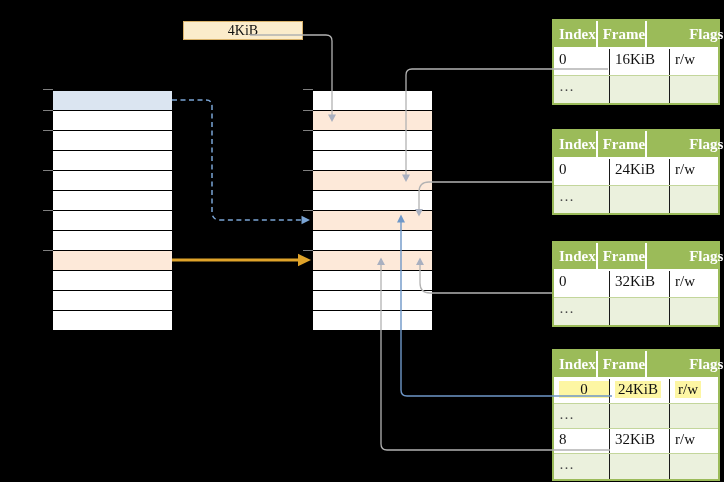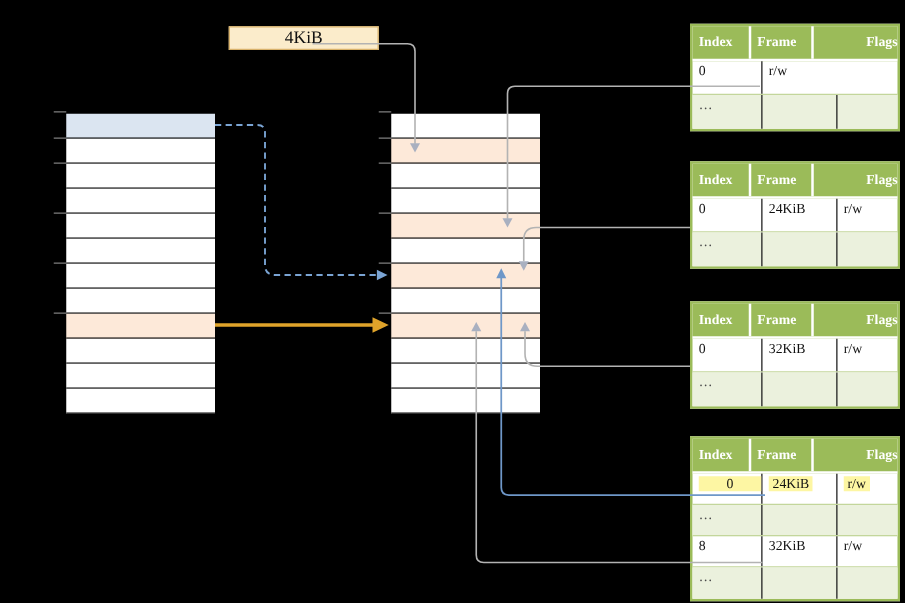--- a/index.html
+++ b/index.html
@@ -16,21 +16,21 @@
   .mem-col{position:absolute;width:119px;border-top:1px solid #000;}
   .mem-col .row{height:20px;box-sizing:border-box;background:#fff;border-bottom:1px solid #000;}
   .mem-col .row.blue{background:#dbe5f1;}
   .mem-col .row.orange{background:#fde9d9;}
   #virtual-memory{left:53px;top:90px;}
   #physical-memory{left:313px;top:90px;}
   .tick{position:absolute;width:10px;height:1px;background:#7f7f7f;}
 
   
   .ptable{position:absolute;left:552px;width:168px;border:2px solid #9bbb59;
-    box-sizing:border-box;background:#fff;font-size:11px;color:#111;text-align:center;}
+    box-sizing:border-box;background:#fff;font-size:15px;color:#111;text-align:center;}
   .ptable .hrow{display:flex;background:#9bbb59;height:28px;box-sizing:border-box;
     border-bottom:2px solid #fff;}
   .ptable .hrow .cell{color:#fff;font-weight:bold;display:flex;align-items:center;
     padding-left:5px;box-sizing:border-box;border-right:2px solid #fff;}
   .ptable .hrow .cell:last-child{border-right:none;padding-left:42px;}
   .ptable .brow{display:flex;height:27px;box-sizing:border-box;border-bottom:1px solid #c3d69b;}
   .ptable .brow:last-child{border-bottom:none;}
   .t4 .brow{height:25px;}
   .ptable .brow .cell{display:flex;align-items:flex-start;padding-top:2px;padding-left:5px;
     box-sizing:border-box;border-right:1px solid #1a1a1a;color:#111;}
@@ -96,20 +96,21 @@
   <div class="tick" style="left:303px;top:250px"></div>
 
   <div class="ptable" style="top:19px">
     <div class="hrow">
       <div class="cell c-index">Index</div>
       <div class="cell c-frame">Frame</div>
       <div class="cell c-flags">Flags</div>
     </div>
     <div class="brow">
       <div class="cell c-index">0</div>
+      <div class="cell c-frame">16KiB</div>
       <div class="cell c-flags">r/w</div>
     </div>
     <div class="brow green">
       <div class="cell c-index">…</div>
       <div class="cell c-frame"></div>
       <div class="cell c-flags"></div>
     </div>
   </div>
 
   <div class="ptable" style="top:129px">

